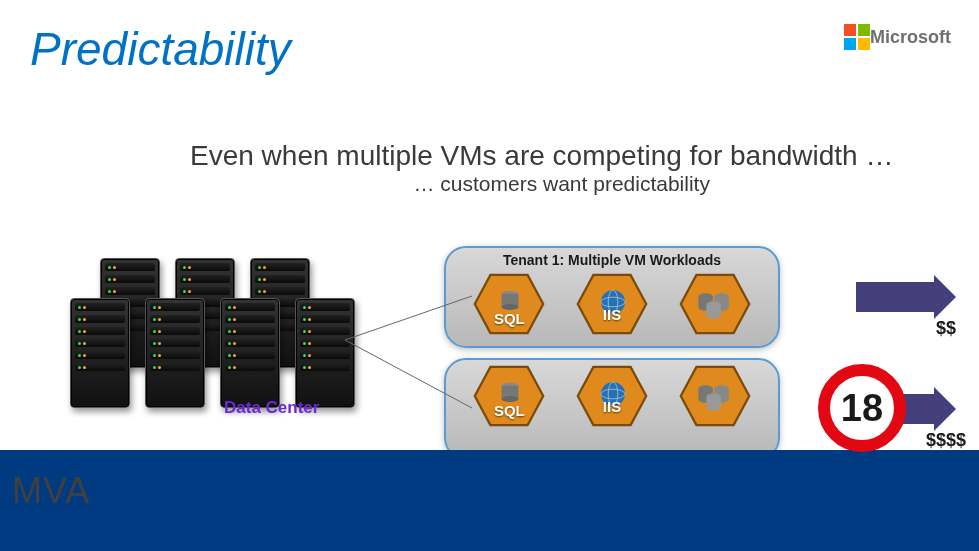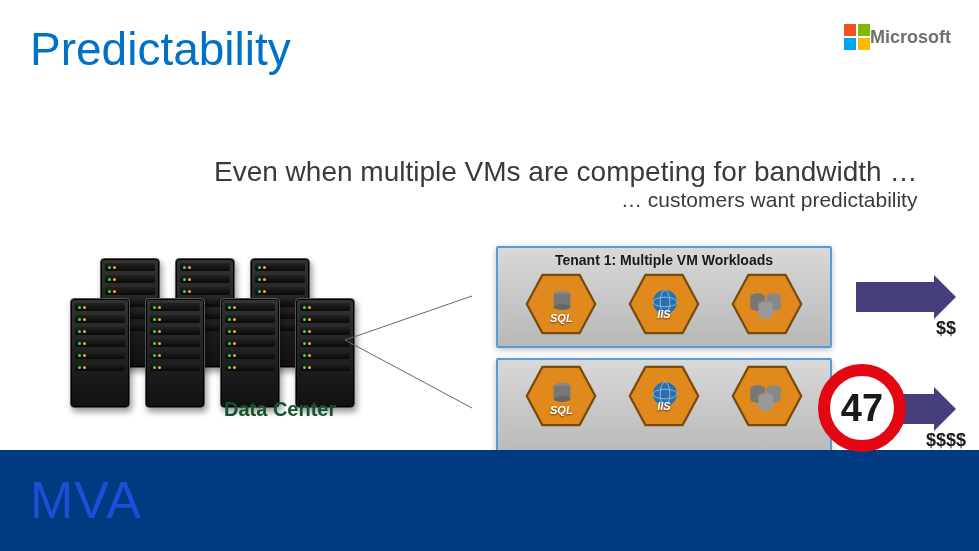--- a/index.html
+++ b/index.html
@@ -1,55 +1,55 @@
 <!DOCTYPE html>
 <html><head>
 <meta charset="utf-8">
 <style>
   * { margin: 0; padding: 0; box-sizing: border-box; }
   html, body { width: 979px; height: 551px; font-family: "Segoe UI", "Segoe UI Light", Arial, sans-serif; background: #fff; overflow: hidden; }
   .slide { position: relative; width: 979px; height: 551px; background: #fff; }
-  .title { position: absolute; left: 30px; top: 22px; font-size: 46px; font-weight: 300; color: #0072c6; letter-spacing: 0px; }
+  .title { position: absolute; left: 30px; top: 22px; font-size: 46px; font-weight: 300; color: #0072c6; letter-spacing: 0px; font-style: italic; }
   .ms-logo { position: absolute; right: 28px; top: 24px; display: flex; align-items: center; }
   .ms-squares { display: grid; grid-template-columns: 12px 12px; grid-template-rows: 12px 12px; gap: 2px; }
   .sq { width: 12px; height: 12px; }
   .sq.r { background: #f25022; }
   .sq.g { background: #7fba00; }
   .sq.b { background: #00a4ef; }
   .sq.y { background: #ffb900; }
   .ms-text { color: #6f6f6f; font-size: 18px; font-weight: 600; }
-  .subtitle { position: absolute; left: 190px; top: 156px; text-align: right; margin-left: 24px; }
+  .subtitle { position: absolute; left: 190px; top: 140px; text-align: center; }
   .subtitle .l1 { font-size: 28px; font-weight: 300; color: #3a3a3a; }
   .subtitle .l2 { font-size: 21px; font-weight: 300; color: #3a3a3a; padding-left: 40px; }
   .dc { position: absolute; left: 60px; top: 258px; width: 320px; height: 180px; }
-  .dc-label { position: absolute; left: 224px; top: 398px; font-size: 20px; font-weight: 700; color: #14532d; }
+  .dc-label { position: absolute; left: 224px; top: 398px; font-size: 17px; font-weight: 700; color: #6d28d9; }
   .rack { position: absolute; width: 60px; background: linear-gradient(180deg, #333, #111); border-radius: 4px; border: 1px solid #555; box-shadow: inset 0 0 0 1px #000, 2px 4px 6px rgba(0,0,0,.4); }
   .rack .slot { height: 8px; margin: 4px 4px; background: linear-gradient(180deg,#222,#0a0a0a); border-radius: 2px; position: relative; }
   .rack .slot::before { content:""; position:absolute; left:3px; top:3px; width:3px; height:3px; background:#2ee04a; border-radius:50%; box-shadow: 5px 0 0 #f1a33c;}
-  .tenant-box { position: absolute; left: 496px; width: 336px; border: 2px solid #5b9bd5; border-radius: 2px; background: linear-gradient(180deg,#d8d8d8,#b8b8b8); box-shadow: 0 2px 6px rgba(0,0,0,.25); }
+  .tenant-box { position: absolute; left: 444px; width: 336px; border: 2px solid #5b9bd5; border-radius: 22px; background: linear-gradient(180deg,#d8d8d8,#b8b8b8); box-shadow: 0 2px 6px rgba(0,0,0,.25); }
   .tenant-box.t1 { top: 246px; height: 102px; }
   .tenant-box.t2 { top: 358px; height: 102px; }
   .tenant-title { text-align: center; font-size: 14px; font-weight: 700; color: #1a1a1a; padding-top: 4px; }
   .vm-row { display: flex; justify-content: space-around; align-items: center; padding: 4px 12px 8px; }
   .hex { width: 78px; height: 64px; position: relative; }
   .hex svg { width: 100%; height: 100%; }
-  .hex .lbl { position:absolute; inset:0; display:flex; align-items:center; justify-content:center; font-size:11px; font-weight:700; color:#fff; text-shadow:0 1px 2px rgba(0,0,0,.6);font-style:italic; }
+  .hex .lbl { position:absolute; inset:0; display:flex; align-items:center; justify-content:center; font-size:15px; font-weight:700; color:#fff; text-shadow:0 1px 2px rgba(0,0,0,.6); }
   .ring { position: absolute; width: 88px; height: 88px; border: 12px solid #e30613; border-radius: 50%; background: #fff; display: flex; align-items: center; justify-content: center; font-size: 38px; font-weight: 700; color: #1a1a1a; z-index:5; }
   .ring.r1 { left: 818px; top: 252px; }
   .ring.r2 { left: 818px; top: 364px; }
   .arrow-bar { position: absolute; height: 30px; background: #443f7a; z-index:2; }
   .arrow-bar::after { content: ""; position: absolute; right: -20px; top: -7px; width: 0; height: 0; border-left: 22px solid #443f7a; border-top: 22px solid transparent; border-bottom: 22px solid transparent; }
   .ab1 { left: 856px; top: 282px; width: 80px; }
   .ab2 { left: 856px; top: 394px; width: 80px; }
   .money { position: absolute; font-size: 18px; font-weight: 700; color: #1a1a1a; }
   .m1 { left: 936px; top: 318px; }
   .m2 { left: 926px; top: 430px; }
   .connector { position: absolute; pointer-events: none; z-index:1; }
   .band { position: absolute; left: 0; top: 450px; width: 979px; height: 101px; background: #003a80; }
-  .mva { position: absolute; left: 30px; top: 470px; color: #1d4ed8; font-size: 52px; font-weight: 300; letter-spacing: 1px; }
+  .mva { position: absolute; left: 12px; top: 470px; color: #404040; font-size: 36px; font-weight: 300; letter-spacing: 1px; }
 </style>
 </head>
 <body>
 
 <div class="slide">
 
   <div class="title">Predictability</div>
 
   <div class="ms-logo">
     <div class="ms-squares">
@@ -231,19 +231,19 @@
         </svg>
         <div class="lbl"></div>
       </div>
     </div>
   </div>
 
   <div class="arrow-bar ab1"></div>
   <div class="money m1">$$</div>
 
   <div class="arrow-bar ab2"></div>
-  <div class="ring r2">47</div>
+  <div class="ring r2">18</div>
   <div class="money m2">$$$$</div>
 
   <div class="band"></div>
   <div class="mva">MVA</div>
 
 </div>
 
 </body></html>

